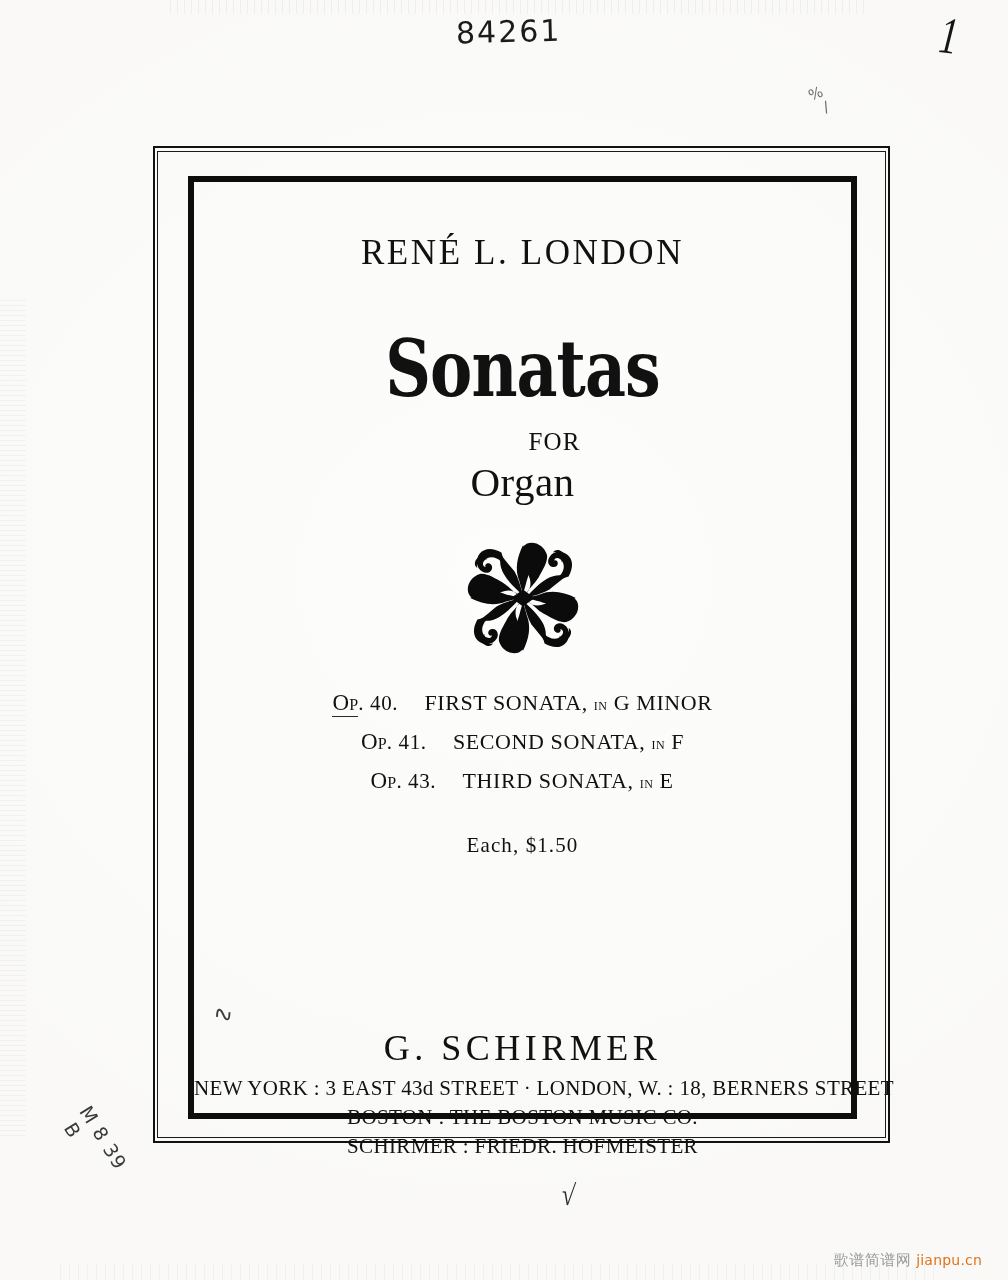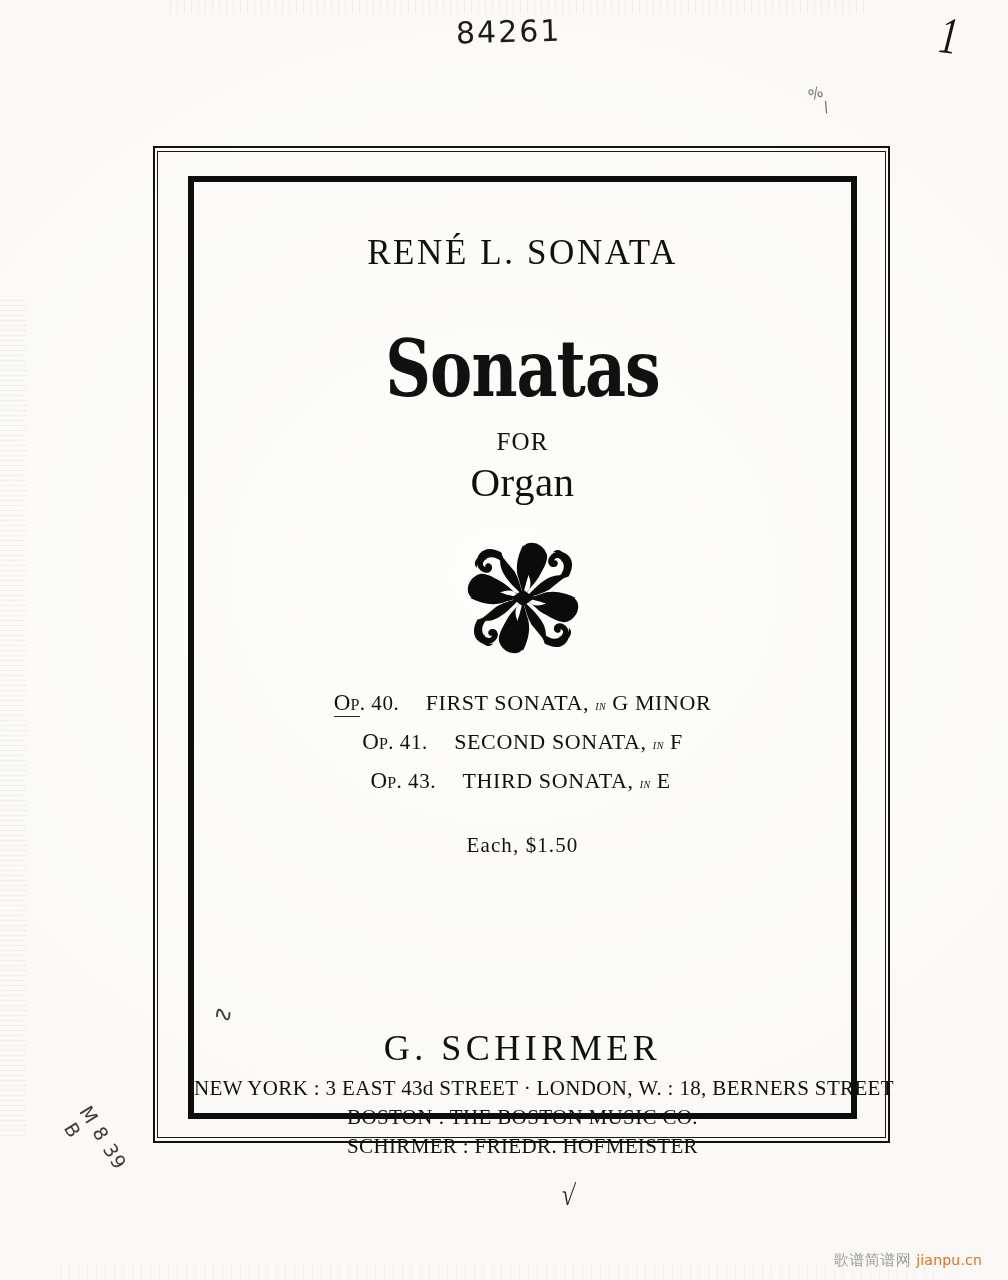--- a/index.html
+++ b/index.html
@@ -115,20 +115,21 @@
     transform-origin: center top;
     line-height: 1;
   }
 
   .for-line {
     position: absolute;
     left: 0; top: 246px;
     width: 100%;
     font-size: 25px;
     letter-spacing: 1.2px;
+    padding-left: 32px;
   }
 
   .instrument {
     position: absolute;
     left: 0; top: 276px;
     width: 100%;
     font-size: 41px;
     letter-spacing: 0.5px;
   }
 
@@ -173,23 +174,22 @@
     border-bottom: 1.6px solid #2a2a2a;
     padding-bottom: 1px;
   }
   .sonata-name {
     display: inline-block;
     text-align: left;
     min-width: 212px;
   }
   .in-word {
     font-variant: small-caps;
-    font-size: 14px;
+    font-size: 17px;
     letter-spacing: 0.5px;
-    font-style: italic;
   }
 
   .price {
     position: absolute;
     left: 0; top: 651px;
     width: 100%;
     font-size: 21px;
     letter-spacing: 1.1px;
   }
 
@@ -297,21 +297,21 @@
   <div class="hand mark-fraction">
     <span>%</span>
     <span class="f2">/</span>
   </div>
 
   <div class="frame-outer"></div>
   <div class="frame-inner"></div>
 
   <div class="content">
 
-    <div class="composer">RENÉ L. SONATA</div>
+    <div class="composer">RENÉ L. LONDON</div>
 
     <div class="main-title">Sonatas</div>
 
     <div class="for-line">FOR</div>
 
     <div class="instrument">Organ</div>
 
     <div class="ornament">
       <svg viewBox="0 0 120 120" xmlns="http://www.w3.org/2000/svg" aria-hidden="true">
         <g fill="#0b0b0b">

